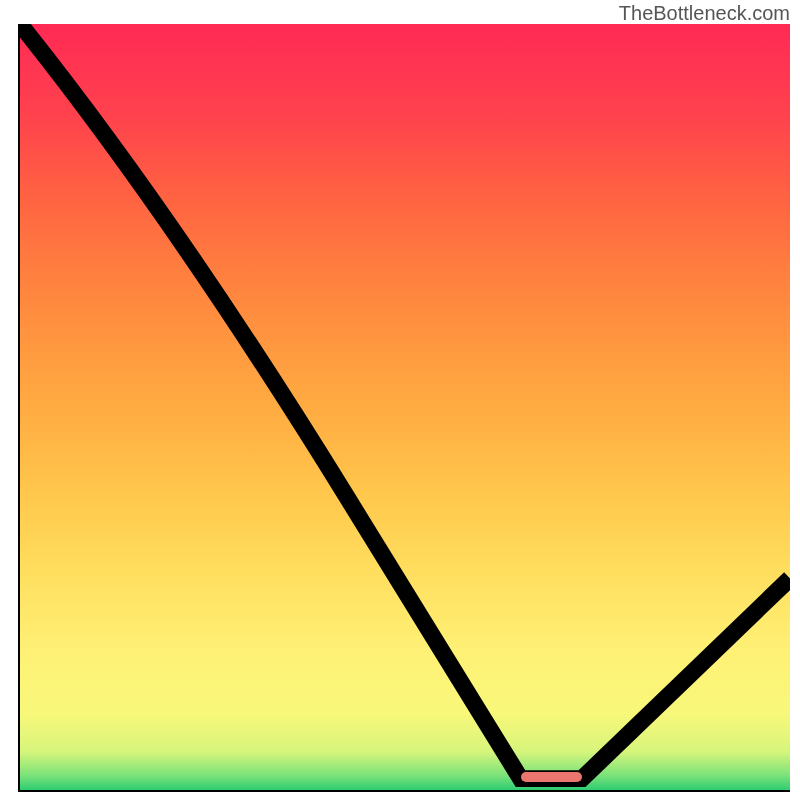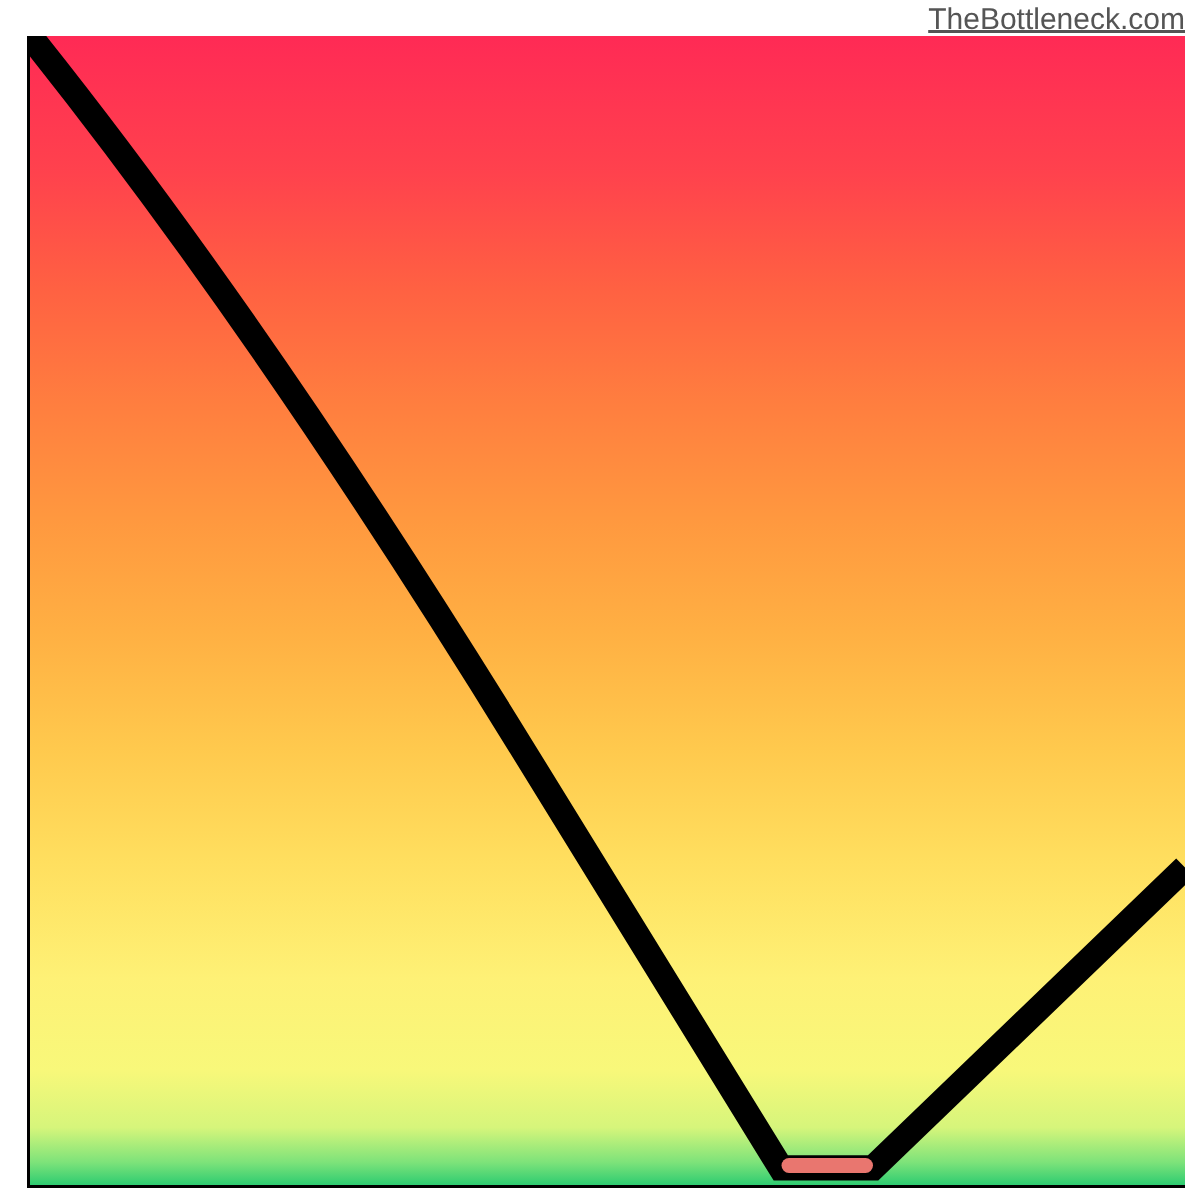--- a/index.html
+++ b/index.html
@@ -12,21 +12,20 @@
     background: #fff;
   }
   .watermark {
     position: absolute;
     top: 2px;
     right: 10px;
     font-size: 20px;
     color: #555;
     font-weight: 500;
     z-index: 10;
-    text-decoration: underline;
   }
   .plot-area {
     position: absolute;
     left: 18px;
     top: 24px;
     width: 772px;
     height: 768px;
     border-left: 2.5px solid #000;
     border-bottom: 2.5px solid #000;
     box-sizing: border-box;

